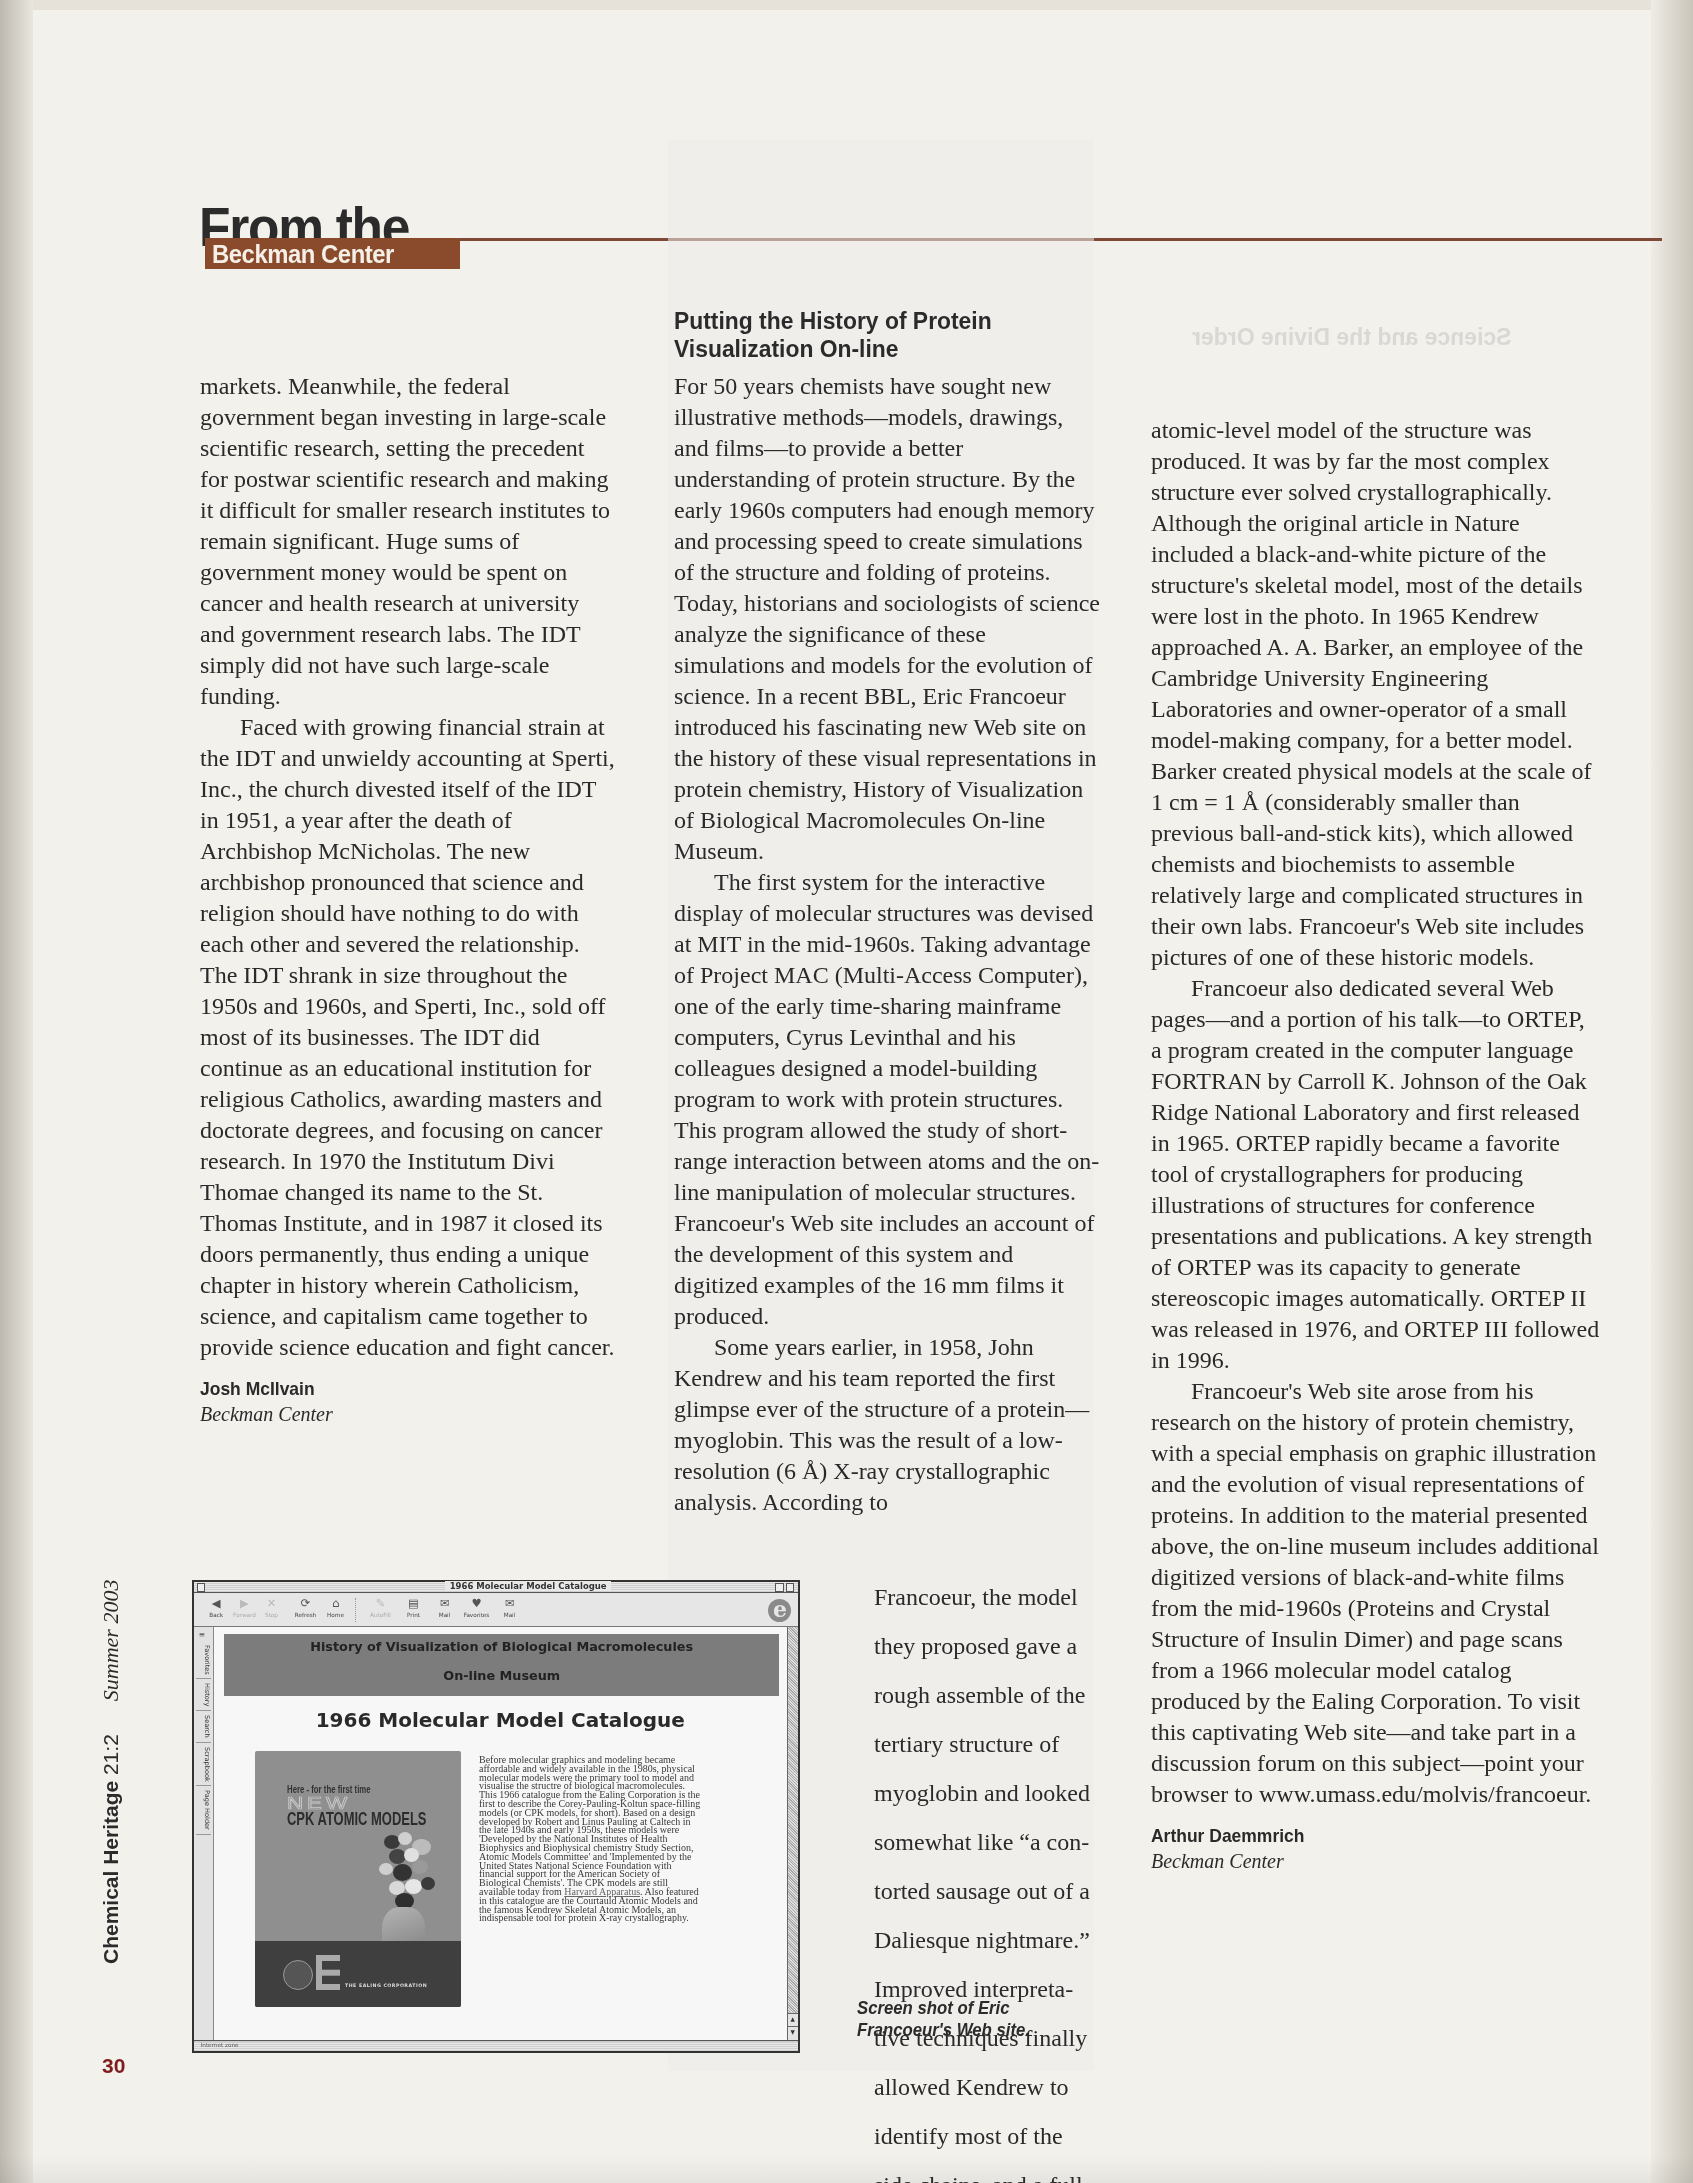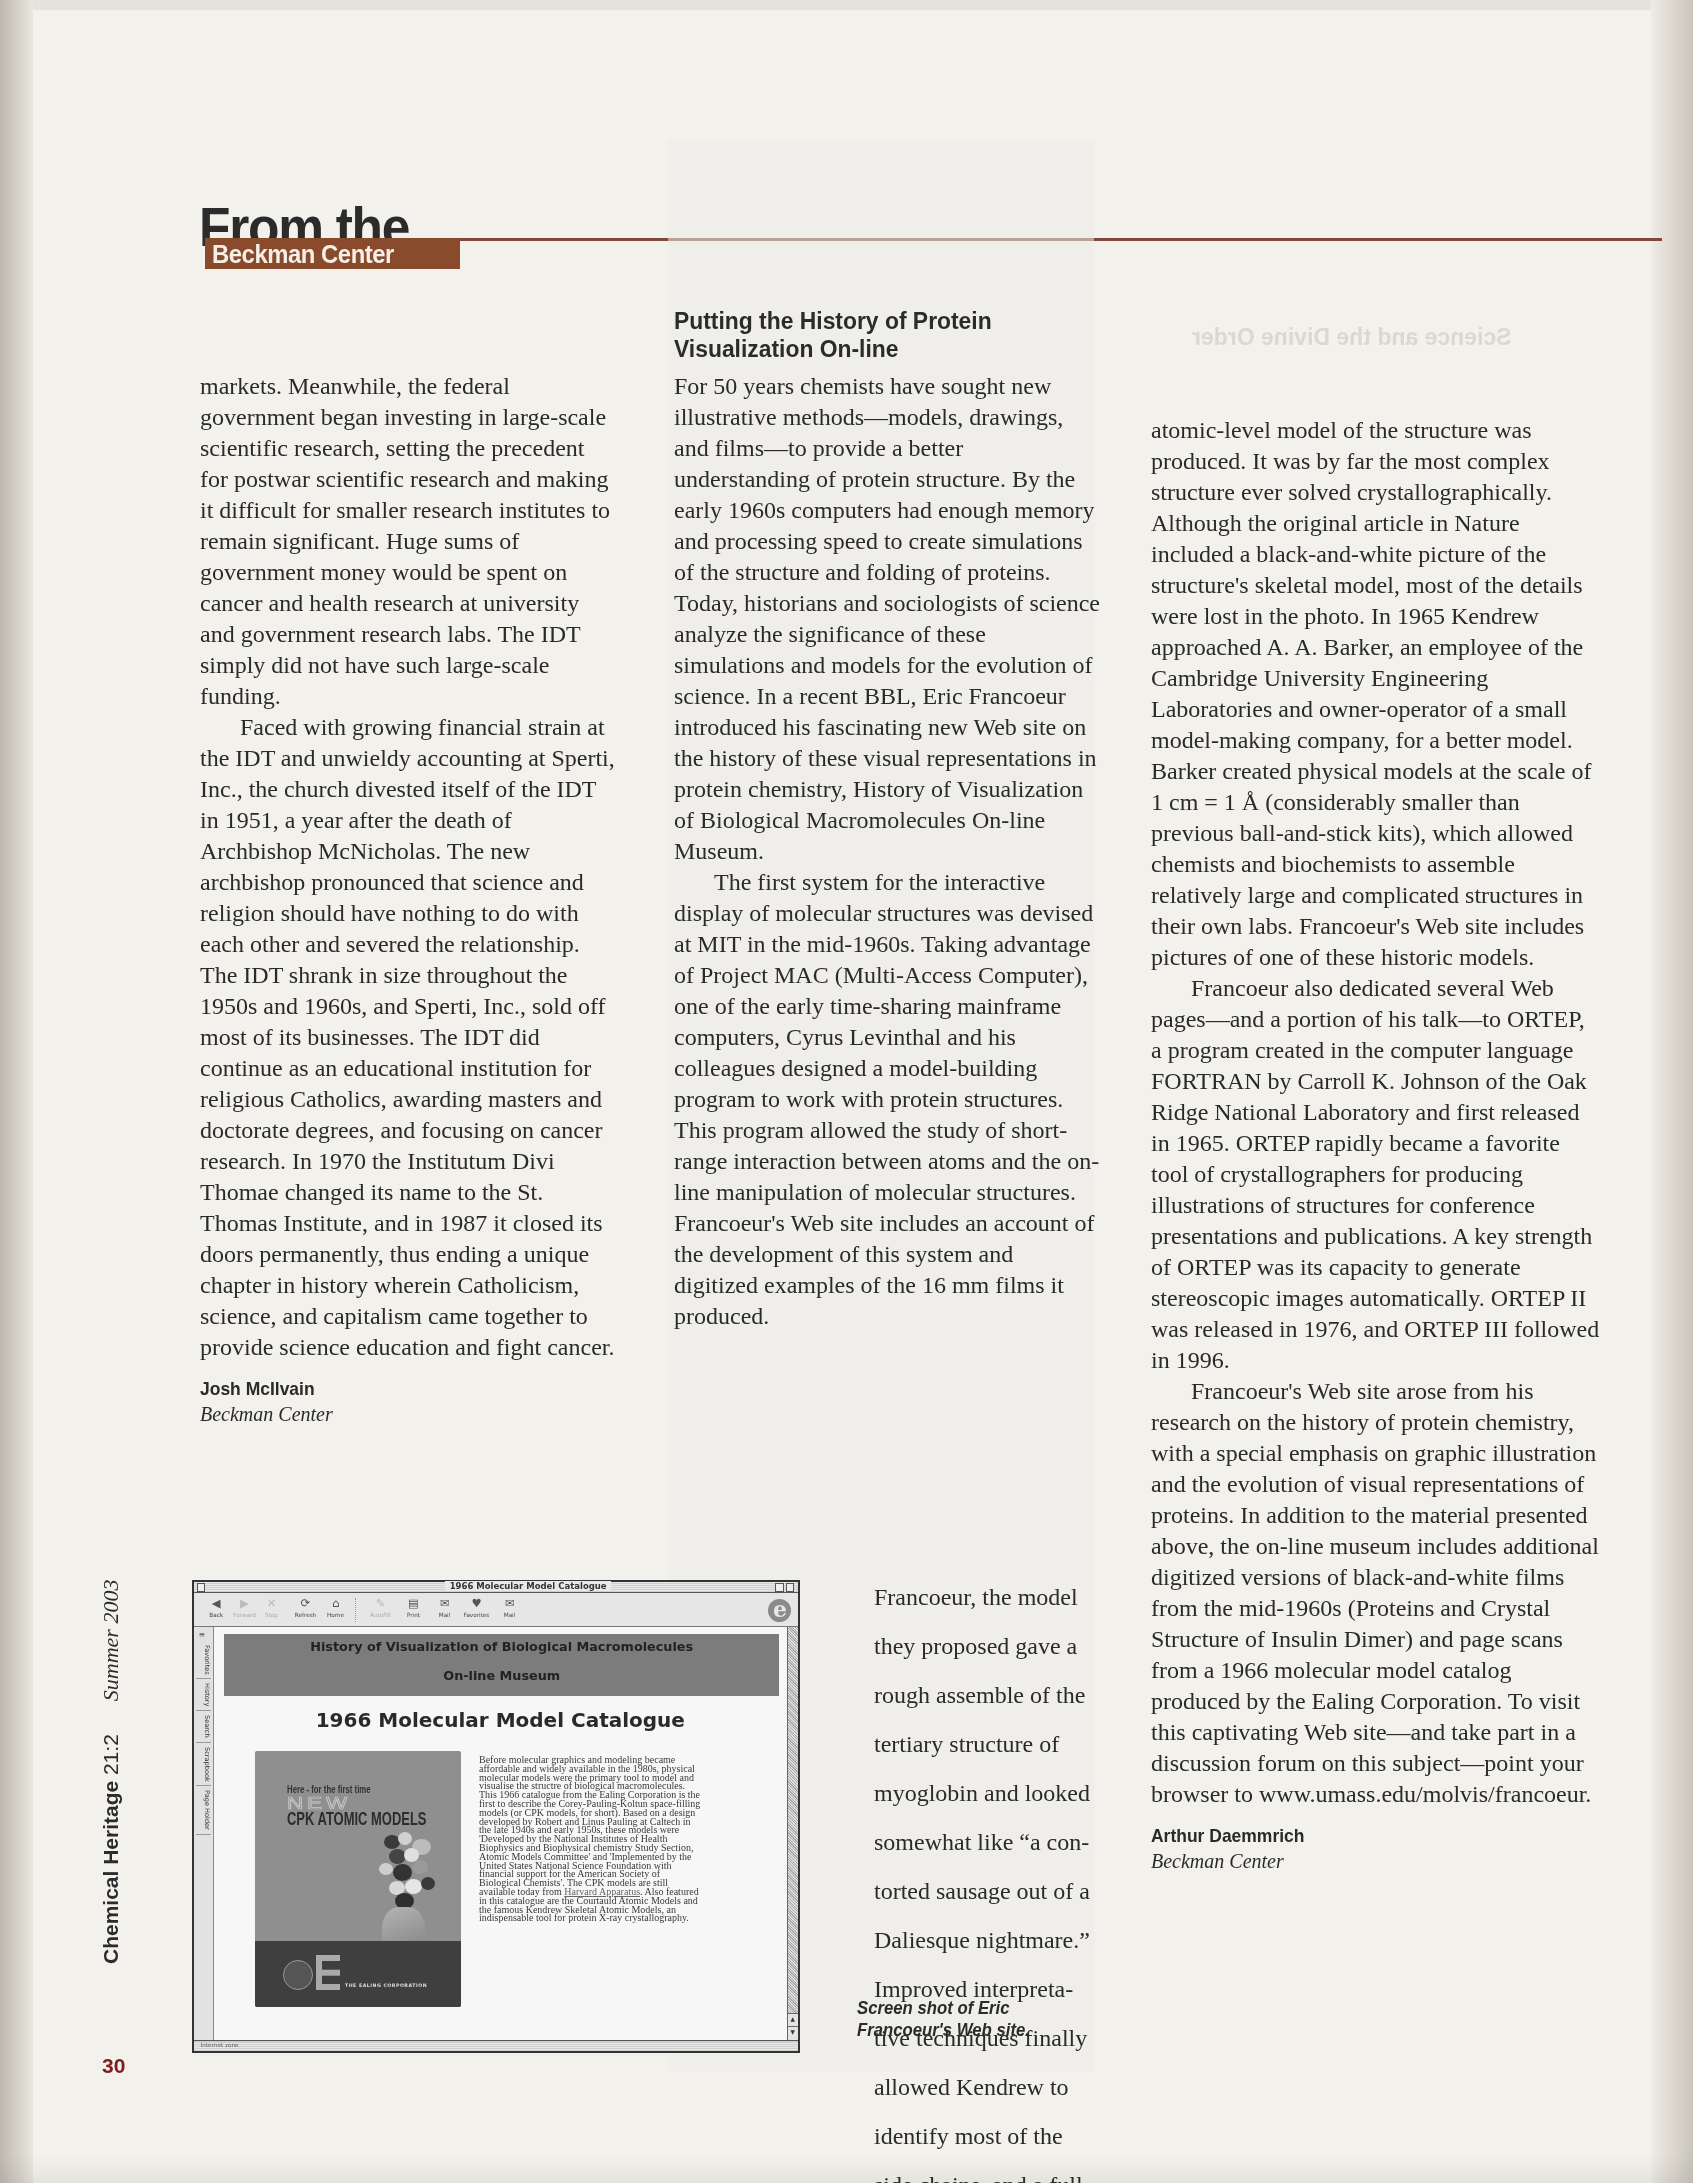--- a/index.html
+++ b/index.html
@@ -123,20 +123,21 @@
   <p>markets. Meanwhile, the federal government began investing in large-scale scientific research, setting the precedent for postwar scientific research and making it difficult for smaller research institutes to remain significant. Huge sums of government money would be spent on cancer and health research at university and government research labs. The IDT simply did not have such large-scale funding.</p>
   <p class="indent">Faced with growing financial strain at the IDT and unwieldy accounting at Sperti, Inc., the church divested itself of the IDT in 1951, a year after the death of Archbishop McNicholas. The new archbishop pronounced that science and religion should have nothing to do with each other and severed the relationship. The IDT shrank in size throughout the 1950s and 1960s, and Sperti, Inc., sold off most of its businesses. The IDT did continue as an educational institution for religious Catholics, awarding masters and doctorate degrees, and focusing on cancer research. In 1970 the Institutum Divi Thomae changed its name to the St. Thomas Institute, and in 1987 it closed its doors permanently, thus ending a unique chapter in history wherein Catholicism, science, and capitalism came together to provide science education and fight cancer.</p>
   <p class="sig-name">Josh McIlvain</p>
   <p class="sig-aff">Beckman Center</p>
 </div>
 
 <div class="mid-heading">Putting the History of Protein Visualization On-line</div>
 <div class="col col-mid">
   <p>For 50 years chemists have sought new illustrative methods—models, drawings, and films—to provide a better understanding of protein structure. By the early 1960s computers had enough memory and processing speed to create simulations of the structure and folding of proteins. Today, historians and sociologists of science analyze the significance of these simulations and models for the evolution of science. In a recent BBL, Eric Francoeur introduced his fascinating new Web site on the history of these visual representations in protein chemistry, History of Visualization of Biological Macromolecules On-line Museum.</p>
   <p class="indent">The first system for the interactive display of molecular structures was devised at MIT in the mid-1960s. Taking advantage of Project MAC (Multi-Access Computer), one of the early time-sharing mainframe computers, Cyrus Levinthal and his colleagues designed a model-building program to work with protein structures. This program allowed the study of short-range interaction between atoms and the on-line manipulation of molecular structures. Francoeur's Web site includes an account of the development of this system and digitized examples of the 16 mm films it produced.</p>
+  <p class="indent">Some years earlier, in 1958, John Kendrew and his team reported the first glimpse ever of the structure of a protein—myoglobin. This was the result of a low-resolution (6 Å) X-ray crystallographic analysis. According to</p>
 </div>
 <div class="wrap-block">
   <p>Francoeur, the model</p>
   <p>they proposed gave a</p>
   <p>rough assemble of the</p>
   <p>tertiary structure of</p>
   <p>myoglobin and looked</p>
   <p>somewhat like “a con-</p>
   <p>torted sausage out of a</p>
   <p>Daliesque nightmare.”</p>

